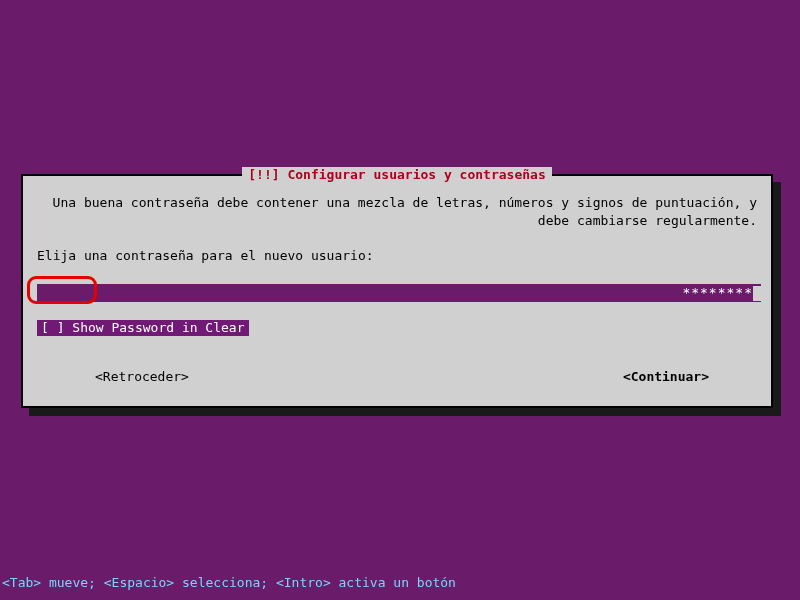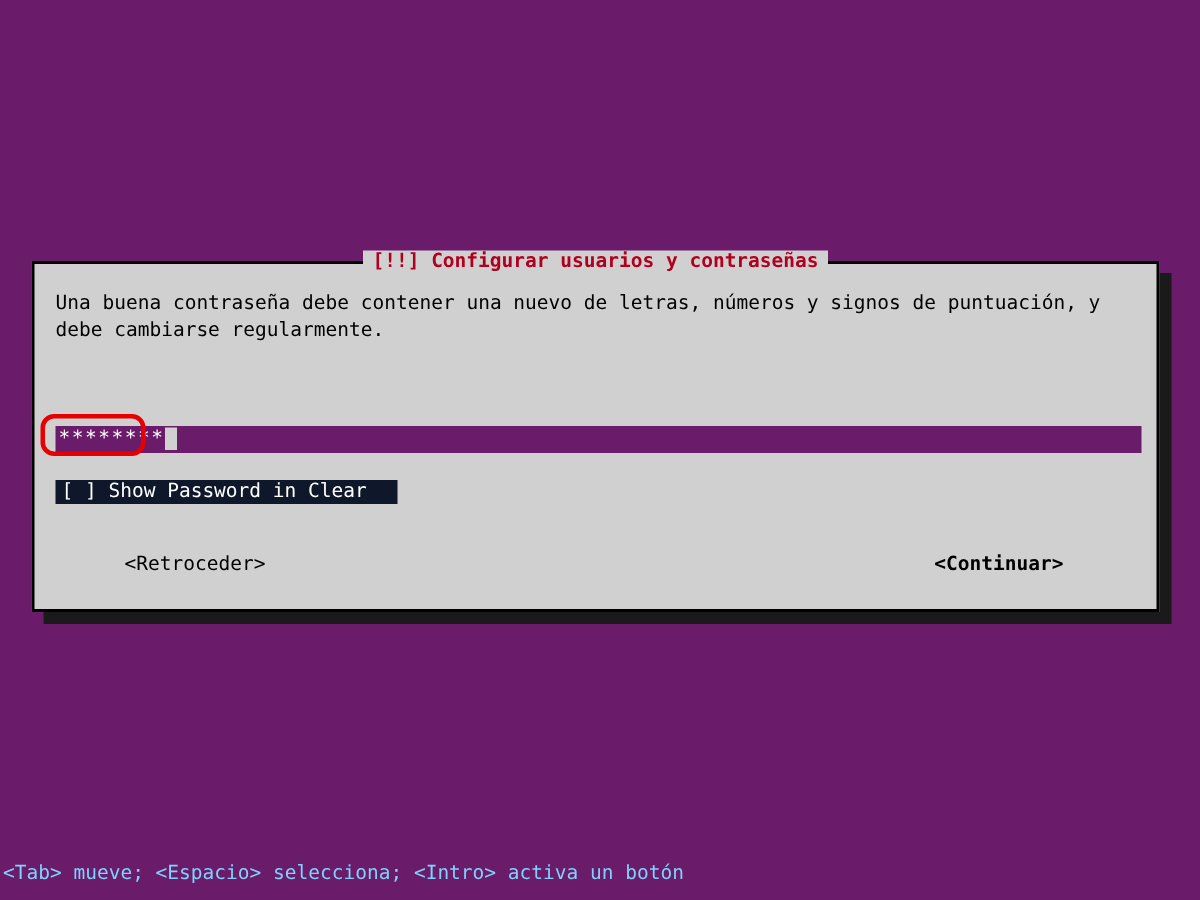--- a/index.html
+++ b/index.html
@@ -1,18 +1,19 @@
 <!DOCTYPE html>
 <html><head>
   <meta charset="utf-8">
   <style>
     * {
       margin: 0;
       padding: 0;
       box-sizing: border-box;
+      text-align: right;
     }
     body {
       width: 800px;
       height: 600px;
       background: #6a1b6a;
       font-family: "DejaVu Sans Mono", "Courier New", monospace;
       font-size: 13px;
       position: relative;
       overflow: hidden;
     }
@@ -80,28 +81,28 @@
       background: #d0d0d0;
       color: #d0d0d0;
       width: 8px;
       height: 15px;
       vertical-align: middle;
     }
     .show-pw-row {
       position: absolute;
       top: 144px;
       left: 14px;
-      background: #0f172a;
+      background: #701a75;
       color: #fff;
-      padding: 0 20px 1px 4px;
+      padding: 0 4px 1px 4px;
     }
     .nav-back {
       position: absolute;
       bottom: 22px;
-      left: 60px;
+      left: 72px;
       color: #000;
     }
     .nav-forward {
       position: absolute;
       bottom: 22px;
       right: 62px;
       color: #000;
       font-weight: bold;
     }
     .highlight-ring {
@@ -126,21 +127,22 @@
 <body>
 
 <div class="dialog-shadow"></div>
 
 <div class="dialog">
   <div class="title-wrap">
     <span class="title-mask">
       <span class="dialog-title">[!!] </span><span class="dialog-title">Configurar usuarios y contraseñas</span>
     </span>
   </div>
-  <div class="body-text">Una buena contraseña debe contener una nuevo de letras, números y signos de puntuación, y debe cambiarse regularmente.</div>
+  <div class="body-text">Una buena contraseña debe contener una mezcla de letras, números y signos de puntuación, y debe cambiarse regularmente.</div>
+  <div class="prompt">Elija una contraseña para el nuevo usuario:</div>
   <div class="password-field">
     <span>********</span><span class="pw-cursor"></span>
   </div>
   <div class="show-pw-row">[ ] Show Password in Clear</div>
   <div class="nav-back">&lt;Retroceder&gt;</div>
   <div class="nav-forward">&lt;Continuar&gt;</div>
 </div>
 
 <div class="highlight-ring"></div>
 

